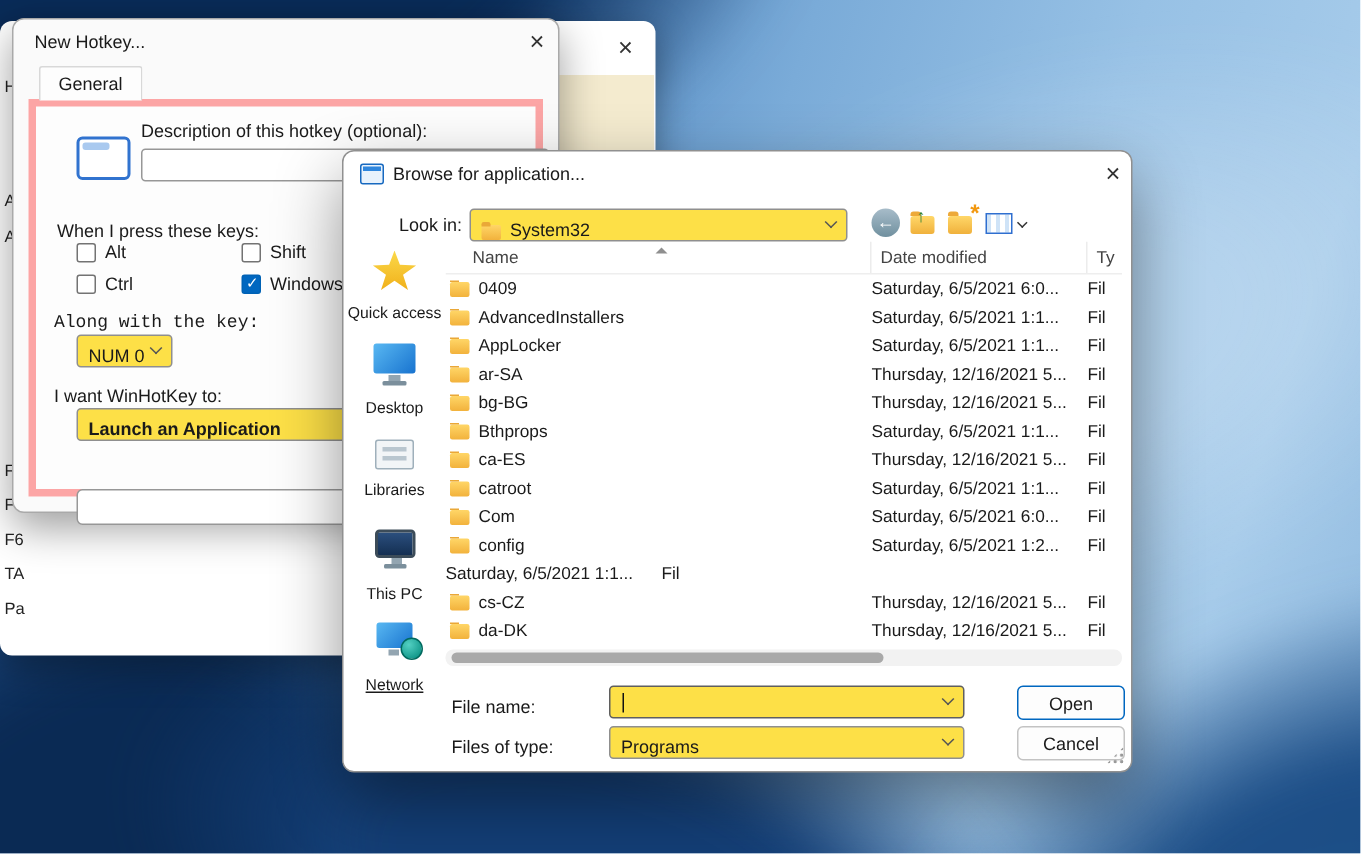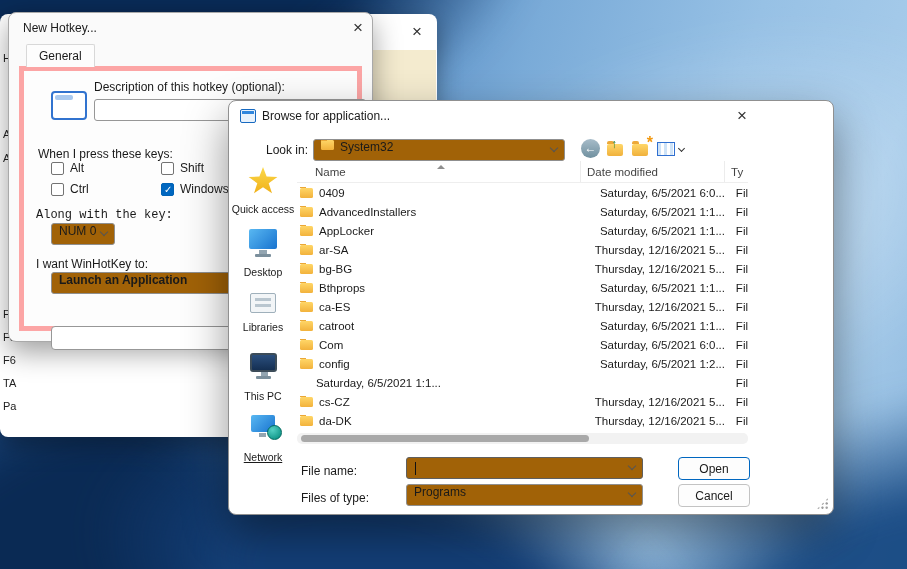--- a/index.html
+++ b/index.html
@@ -17,22 +17,22 @@
   .wp { position: absolute; border-radius: 50%; filter: blur(16px); }
   #wp1 { left:-230px; top:-280px; width:780px; height:470px; background: radial-gradient(closest-side,#0a2c59 55%,rgba(10,44,89,0)); transform: rotate(-12deg); }
   #wp2 { left:-260px; top:350px; width:640px; height:440px; background: radial-gradient(closest-side,#0a2a54 50%,rgba(10,42,84,0)); transform: rotate(-32deg); }
   #wp3 { left:80px; top:430px; width:640px; height:330px; background: radial-gradient(closest-side,#133e76 52%,rgba(19,62,118,0)); transform: rotate(16deg); }
   #wp4 { left:560px; top:410px; width:660px; height:400px; background: radial-gradient(closest-side,rgba(22,72,130,.95) 45%,rgba(22,72,130,0)); transform: rotate(-24deg); }
   #wp5 { left:370px; top:40px; width:660px; height:380px; background: radial-gradient(closest-side,rgba(255,255,255,.22) 40%,rgba(255,255,255,0)); transform: rotate(-18deg); }
 
   
   .x-btn { position: absolute; width: 18px; height: 18px; display: flex; align-items: center; justify-content: center; }
   .x-btn::before { content: "×"; font-size: 17px; line-height: 1; color: #333; }
-  .combo { position: absolute; background: #a16207; border: 1px solid #8f8f8f; border-radius: 3px;
-    display: flex; align-items: flex-start; gap: 6px; padding: 0 20px 0 7px; white-space: nowrap; overflow: hidden; }
+  .combo { position: absolute; background: #fde047; border: 1px solid #8f8f8f; border-radius: 3px;
+    display: flex; align-items: flex-end; gap: 6px; padding: 0 20px 0 7px; white-space: nowrap; overflow: hidden; }
   .chev { position: absolute; right: 7px; top: 50%; margin-top: -5px; width: 6px; height: 6px;
     border-right: 1.4px solid #555; border-bottom: 1.4px solid #555; transform: rotate(45deg); }
   .txt { position: absolute; background: #fff; border: 1px solid #979797; border-radius: 3px; font: inherit; padding: 0 6px; }
   .btn { position: absolute; width: 72px; height: 23px; display: flex; align-items: center; justify-content: center;
     background: #fdfdfd; border: 1px solid #c3c3c3; border-radius: 4px; }
   .fold { width: 13px; height: 10px; background: linear-gradient(#ffd667,#f2b23c); border-radius: 1.5px; position: relative; flex: none; }
   .fold::before { content: ""; position: absolute; top: -2.5px; left: 0; width: 5.5px; height: 3px; background: #eaa838; border-radius: 1.5px 1.5px 0 0; }
 
   
   #main-window { position: absolute; left: 0; top: 14px; width: 437px; height: 423px; background: #fff;
@@ -55,21 +55,21 @@
   #desc-input { left: 70px; top: 28px; width: 272px; height: 22px; }
   #extra-input { left: 27px; top: 255px; width: 292px; height: 24px; border-radius: 4px; }
   .cb { position: absolute; display: flex; align-items: center; gap: 6px; }
   .cbx { width: 13px; height: 13px; border: 1px solid #737373; border-radius: 2px; background: #fff; position: relative; flex: none; }
   .cb.checked .cbx { background: #0067c0; border-color: #0062b5; }
   .cb.checked .cbx::before { content: "✓"; position: absolute; left: 2px; top: 0; color: #fff; font-size: 10px; line-height: 12px; }
   #key-combo { left: 27px; top: 152px; width: 64px; height: 22px; }
   #action-combo { left: 27px; top: 201px; width: 292px; height: 22px; font-weight: bold; }
 
   
-  #browse-dialog { position: absolute; left: 228px; top: 100px; width: 606px; height: 415px; background: #fff;
+  #browse-dialog { position: absolute; left: 228px; top: 100px; width: 527px; height: 415px; background: #fff;
     border: 1px solid #909090; border-radius: 8px; box-shadow: 0 18px 44px rgba(0,0,0,.42); }
   .bd-title-text { position: absolute; left: 33px; top: 8px; }
   #bd-app-icon { position: absolute; left: 11px; top: 8px; width: 16px; height: 14px; border: 1.5px solid #1769c0; border-radius: 2px; background: #e8f2fc; }
   #bd-app-icon::before { content: ""; position: absolute; left: 1px; top: 1px; right: 1px; height: 3px; background: #2f86dd; }
   #bd-close { left: 504px; top: 5px; }
   #lookin-label { position: absolute; left: 37px; top: 42px; }
   #lookin-combo { left: 84px; top: 38px; width: 252px; height: 22px; }
   #tb-back { position: absolute; left: 352px; top: 38px; width: 19px; height: 19px; border-radius: 50%; background: linear-gradient(#a7bcc9,#70909f); }
   #tb-back::before { content: "←"; position: absolute; inset: 0; color: #fff; font-size: 12px; line-height: 18px; text-align: center; }
   #tb-up, #tb-new { position: absolute; width: 16px; height: 12px; background: linear-gradient(#ffd769,#f0b13c); border-radius: 2px; }
@@ -102,21 +102,21 @@
     background: radial-gradient(circle at 35% 30%,#53d0c3,#00887a); border: 1px solid #00695e; }
 
   #file-list { position: absolute; left: 68px; top: 60px; width: 451px; height: 272px; overflow: hidden; }
   .lh { display: flex; height: 22px; font-size: 11.5px; color: #444; align-items: center; border-bottom: 1px solid #eee; position: relative; }
   .hc { height: 100%; display: flex; align-items: center; border-right: 1px solid #ececec; padding-left: 6px; }
   .hc.name { width: 284px; padding-left: 18px; }
   .hc.date { width: 144px; }
   .hc.type { flex: 1; border-right: none; }
   .sort { position: absolute; left: 140px; top: 4px; width: 0; height: 0;
     border-left: 4px solid transparent; border-right: 4px solid transparent; border-bottom: 4px solid #8f8f8f; }
-  .row { display: flex; height: 19px; align-items: center; font-size: 11.5px; text-align: right; }
+  .row { display: flex; height: 19px; align-items: center; font-size: 11.5px; }
   .c-name { width: 284px; display: flex; align-items: center; gap: 6px; padding-left: 3px; overflow: hidden; white-space: nowrap; }
   .c-date { width: 144px; overflow: hidden; white-space: nowrap; }
   .c-type { flex: 1; overflow: hidden; white-space: nowrap; }
 
   #hscroll { position: absolute; left: 68px; top: 332px; width: 451px; height: 11px; background: #f2f2f2; border-radius: 5px; }
   #hthumb { position: absolute; left: 4px; top: 2px; width: 288px; height: 7px; background: #a9a9a9; border-radius: 4px; }
 
   .bd-label { position: absolute; }
   #fname-label { left: 72px; top: 363px; }
   #ftype-label { left: 72px; top: 390px; }

